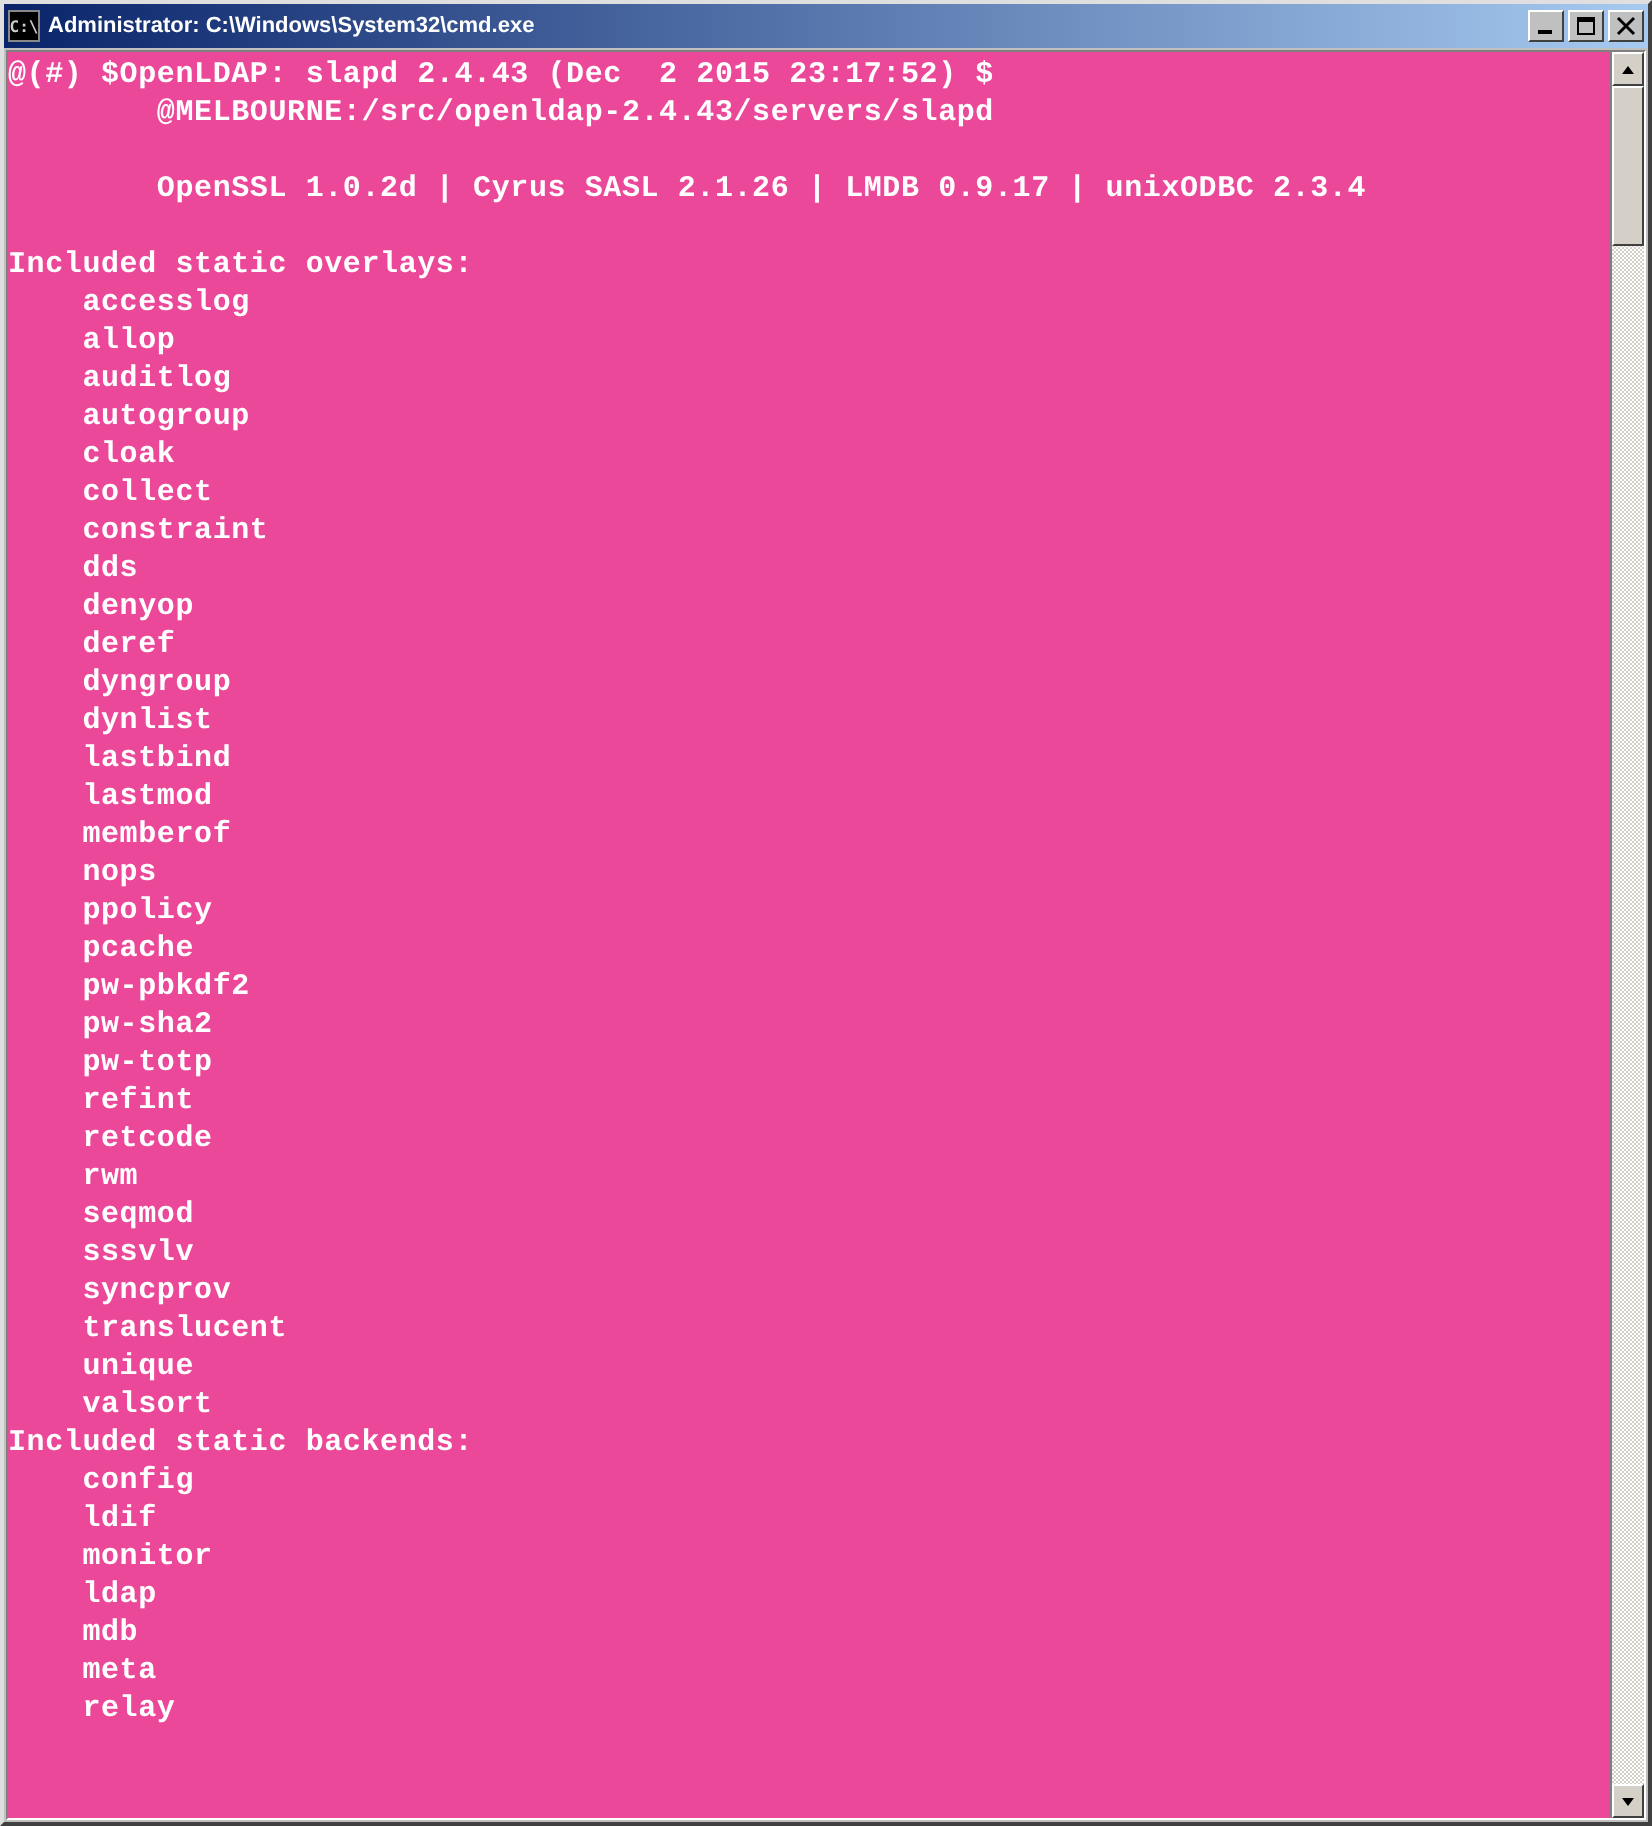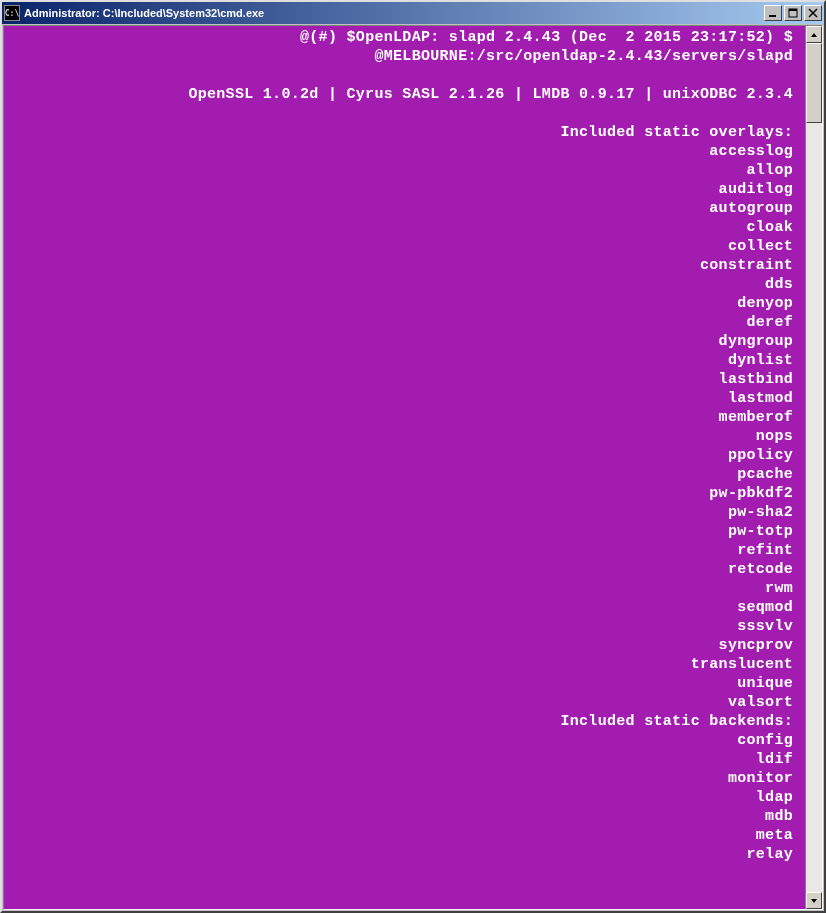--- a/index.html
+++ b/index.html
@@ -77,31 +77,30 @@
       flex: 1;
       display: flex;
       background: #000;
       border: 1px solid;
       border-color: #808080 #ffffff #ffffff #808080;
       margin: 1px;
       overflow: hidden;
     }
     .terminal {
       flex: 1;
-      background: #a21caf;
+      background: #ec4899;
       color: #ffffff;
       font-family: "Consolas", "Lucida Console", "Courier New", monospace;
       font-size: 15px;
       line-height: 19px;
-      padding: 2px 12px;
+      padding: 2px 0;
       white-space: pre;
       overflow: hidden;
       font-weight: bold;
       letter-spacing: 0.3px;
-      text-align: right;
     }
     .scrollbar {
       width: 17px;
       background: #d4d0c8;
       display: flex;
       flex-direction: column;
       border-left: 1px solid #808080;
     }
     .scroll-btn {
       height: 17px;
@@ -135,21 +134,21 @@
     }
   </style>
 </head>
 <body>
 
 <div class="window">
   <div class="titlebar">
     <div class="titlebar-icon">
       <span>C:\</span>
     </div>
-    <div class="titlebar-text">Administrator: C:\Included\System32\cmd.exe</div>
+    <div class="titlebar-text">Administrator: C:\Windows\System32\cmd.exe</div>
     <div class="titlebar-buttons">
       <div class="titlebar-btn">
         <svg viewBox="0 0 10 10">
             <rect x="1" y="7" width="7" height="2" fill="#000"></rect>
           </svg>
       </div>
       <div class="titlebar-btn">
         <svg viewBox="0 0 10 10">
             <rect x="1" y="1" width="8" height="8" fill="none" stroke="#000" stroke-width="1"></rect>
             <rect x="1" y="1" width="8" height="2" fill="#000"></rect>

